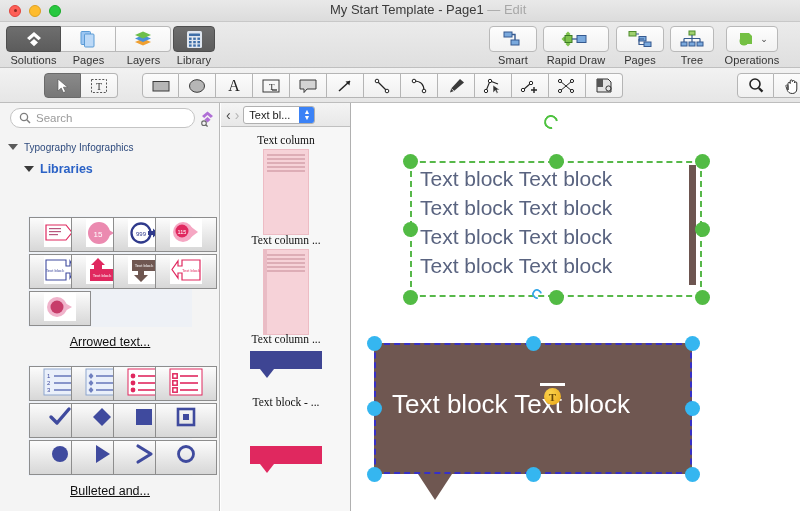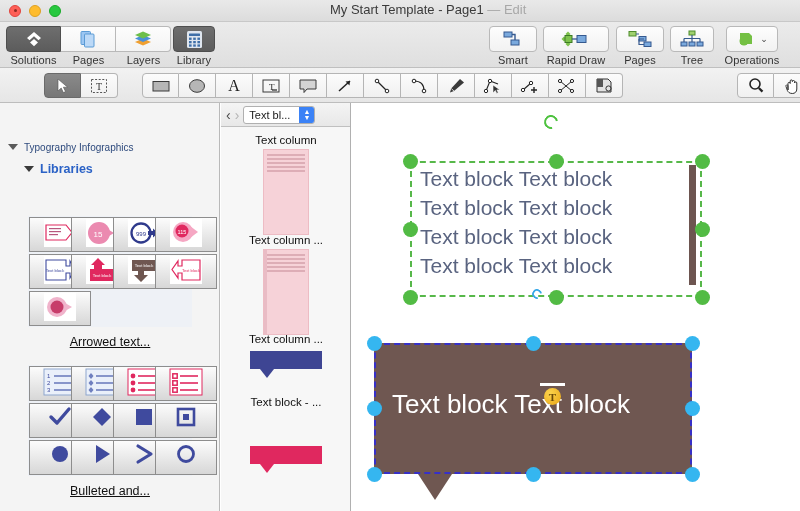--- a/index.html
+++ b/index.html
@@ -132,21 +132,21 @@
     width: 72px; height: 18px; background:#fff; border:1px solid #b0b0b0; border-radius:3px;
     display:flex; align-items:center; justify-content:space-between; padding-left:5px;
     font-size: 11px; color:#1a1a1a; position:relative;
   }
   .popup .arrows {
     width: 15px; height: 16px; background:#3b82f6; border-radius: 0 2px 2px 0;
     display:flex; flex-direction:column; align-items:center; justify-content:center;
     color:#fff; font-size:7px; line-height:6px; margin-right:0;
   }
   .midbody { position:absolute; left:0; top:25px; width:130px; bottom:0; }
-  .mid-item { width:130px; text-align:center; position:absolute; }
+  .mid-item { width:130px; text-align:center; position:absolute;font-family:Liberation Serif, serif; }
   .mid-label { font-size: 11.5px; color:#111; }
   .colshape {
     width: 46px; height: 86px; background:#f6d2d8; border:1px solid #edbcc4; margin: 3px auto 0;
     position: relative;
   }
   .colshape .lines { position:absolute; left:3px; top:4px; right:3px; height:22px; }
   .colshape .ln { height:2px; background:#ddadb6; margin-bottom:2px; }
   .colshape2 { box-shadow: inset 3px 0 0 #e9bcc5; }
   .cal-blue { width: 72px; height: 18px; background:#3e4593; margin: 0 auto; position:relative; }
   .cal-blue:after { content:""; position:absolute; left:10px; top:18px; border-left:7px solid transparent;
@@ -435,20 +435,39 @@
       <div class="ts-btn">
         <svg width="19" height="18" viewBox="0 0 19 18">
           <path d="M5 13 V6.5 a1.1 1.1 0 0 1 2.2 0 V4 a1.1 1.1 0 0 1 2.2 0 V4.6 a1.1 1.1 0 0 1 2.2 0 V6 a1.1 1.1 0 0 1 2.2 0 V12 c0 3-2 4.5-4.5 4.5 -3 0-4.3-1.6-5-3.2 L3 9.5 a1.1 1.1 0 0 1 1.9-1.1 Z" fill="#fff" stroke="#333" stroke-width="1"></path>
         </svg>
       </div>
     </div>
   </div>
 
   <div class="leftpanel">
 
+    <div class="searchrow">
+      <div class="searchbox">
+        <span>
+          <svg width="12" height="12" viewBox="0 0 12 12">
+            <circle cx="5" cy="5" r="3.6" fill="none" stroke="#7e7e7e" stroke-width="1.3"></circle>
+            <path d="M7.8 7.8 L11 11" stroke="#7e7e7e" stroke-width="1.5"></path>
+          </svg>
+        </span>
+        <span class="search-ph">Search</span>
+      </div>
+      <span class="pin-icon">
+        <svg width="17" height="17" viewBox="0 0 17 17">
+          <path d="M8.5 1.5 L14 6 L11.8 8 L8.5 5 L5.2 8 L3 6 Z" fill="#b06fd6"></path>
+          <path d="M8.5 7 L11.6 9.7 L8.5 12.5 L5.4 9.7 Z" fill="#b06fd6"></path>
+          <circle cx="5" cy="13.2" r="2.3" fill="none" stroke="#6a6a6a" stroke-width="1.1"></circle>
+          <path d="M6.6 14.8 L8.6 16.6" stroke="#6a6a6a" stroke-width="1.3"></path>
+        </svg>
+      </span>
+    </div>
 
     <div class="tree">
       <div class="tree-row">
         <span class="tri"></span>
         <span class="tree-lbl-1">Typography Infographics</span>
       </div>
       <div class="tree-row indent">
         <span class="tri"></span>
         <span class="tree-lbl-2">Libraries</span>
       </div>

